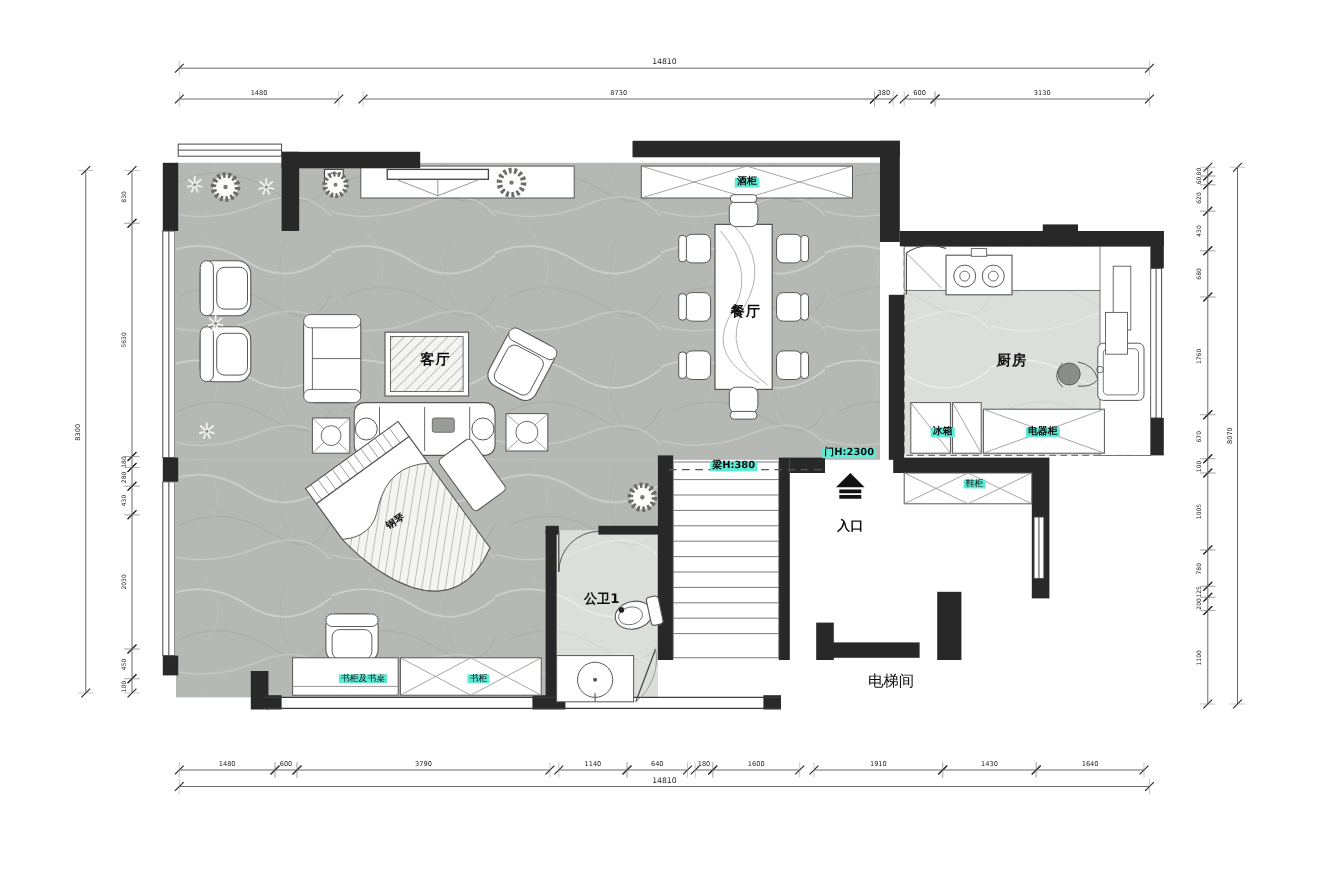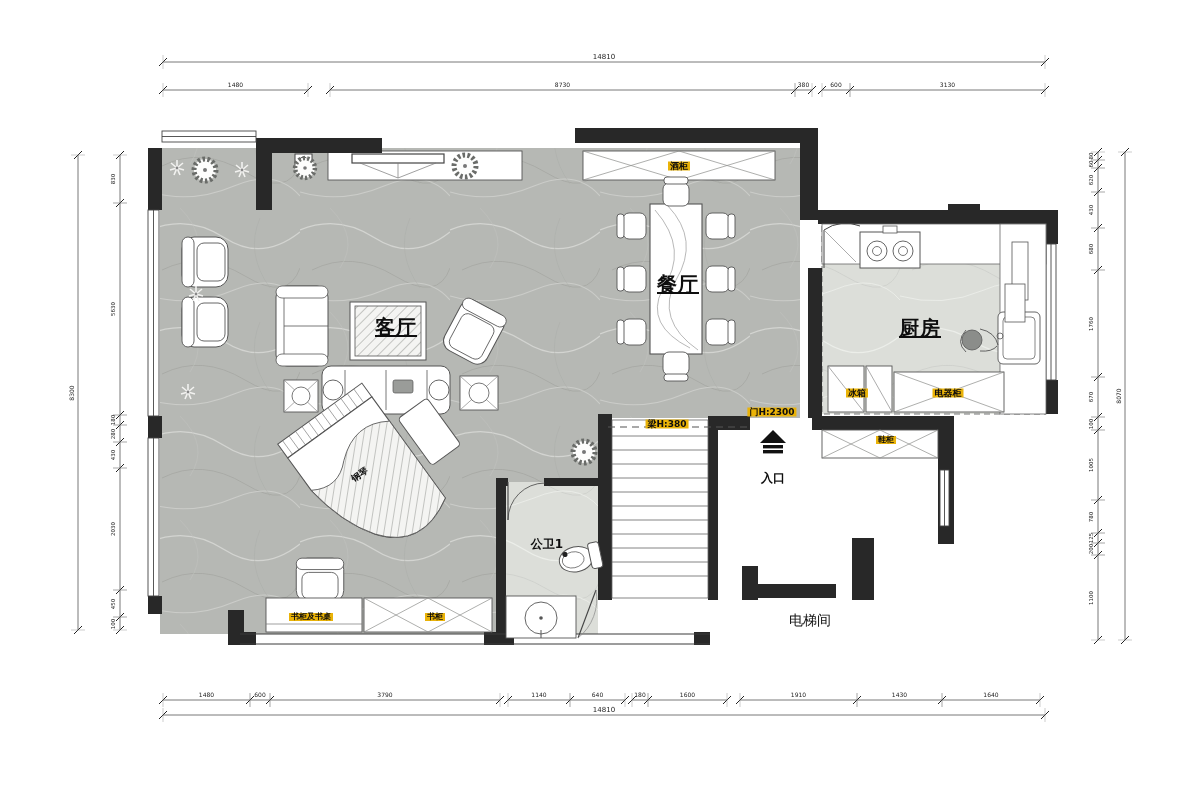--- a/index.html
+++ b/index.html
@@ -1,25 +1,25 @@
 <!DOCTYPE html>
 <html><head>
 <meta charset="utf-8">
 <style>
   html,body{margin:0;padding:0;background:#fff;}
   .canvas{position:relative;width:1200px;height:806px;background:#fff;overflow:hidden;
           font-family:"DejaVu Sans",sans-serif;}
   svg{position:absolute;left:0;top:0;}
   .lbl{position:absolute;transform:translate(-50%,-50%);color:#0e0e0e;white-space:nowrap;
        font-family:"DejaVu Sans",sans-serif;line-height:1;}
-  .big{font-size:20px;font-weight:bold;letter-spacing:1px;text-decoration:underline;}
+  .big{font-size:13px;font-weight:bold;letter-spacing:1px;}
   .med{font-size:12px;font-weight:bold;}
   .sm{font-size:9px;font-weight:bold;}
-  .xs{font-size:8px;font-weight:bold;}
-  .plate{background:#eab308;padding:0 2px;}
+  .xs{font-size:8px;font-weight:normal;}
+  .plate{background:#5eead4;padding:0 2px;}
   .rot{transform:translate(-50%,-50%) rotate(-33deg);}
   .dim{position:absolute;transform:translate(-50%,-50%);color:#222;line-height:1;
        font-family:"DejaVu Sans",sans-serif;}
   .dimv{transform:translate(-50%,-50%) rotate(-90deg);}
 </style>
 </head>
 <body>
 
 <div class="canvas">
 
@@ -513,21 +513,21 @@
 <span class="lbl big" style="left:678px;top:284px">餐厅</span>
 <span class="lbl big" style="left:920px;top:328px">厨房</span>
 <span class="lbl med" style="left:547px;top:544px">公卫1</span>
 <span class="lbl med" style="left:773px;top:478px">入口</span>
 <span class="lbl" style="left:810px;top:620px;font-size:14px">电梯间</span>
 <span class="lbl sm rot" style="left:360px;top:475px">钢琴</span>
 <span class="lbl sm plate" style="left:679px;top:166px">酒柜</span>
 <span class="lbl sm plate" style="left:857px;top:393px">冰箱</span>
 <span class="lbl sm plate" style="left:948px;top:393px">电器柜</span>
 <span class="lbl xs plate" style="left:886px;top:440px">鞋柜</span>
-<span class="lbl xs plate" style="left:311px;top:617px">书柜及书桌</span>
+<span class="lbl xs plate" style="left:330px;top:617px">书柜及书桌</span>
 <span class="lbl xs plate" style="left:435px;top:617px">书柜</span>
 <span class="lbl sm plate" style="left:667px;top:424px">梁H:380</span>
 <span class="lbl sm plate" style="left:772px;top:412px">门H:2300</span>
 
 <div id="dim-labels">
       <span class="dim" style="font-size: 7px; left: 604px; top: 57px;">14810</span>
       <span class="dim" style="font-size: 6px; left: 235.5px; top: 85px;">1480</span>
       <span class="dim" style="font-size: 6px; left: 562.5px; top: 85px;">8730</span>
       <span class="dim" style="font-size: 6px; left: 803.5px; top: 85px;">380</span>
       <span class="dim" style="font-size: 6px; left: 836px; top: 85px;">600</span>

